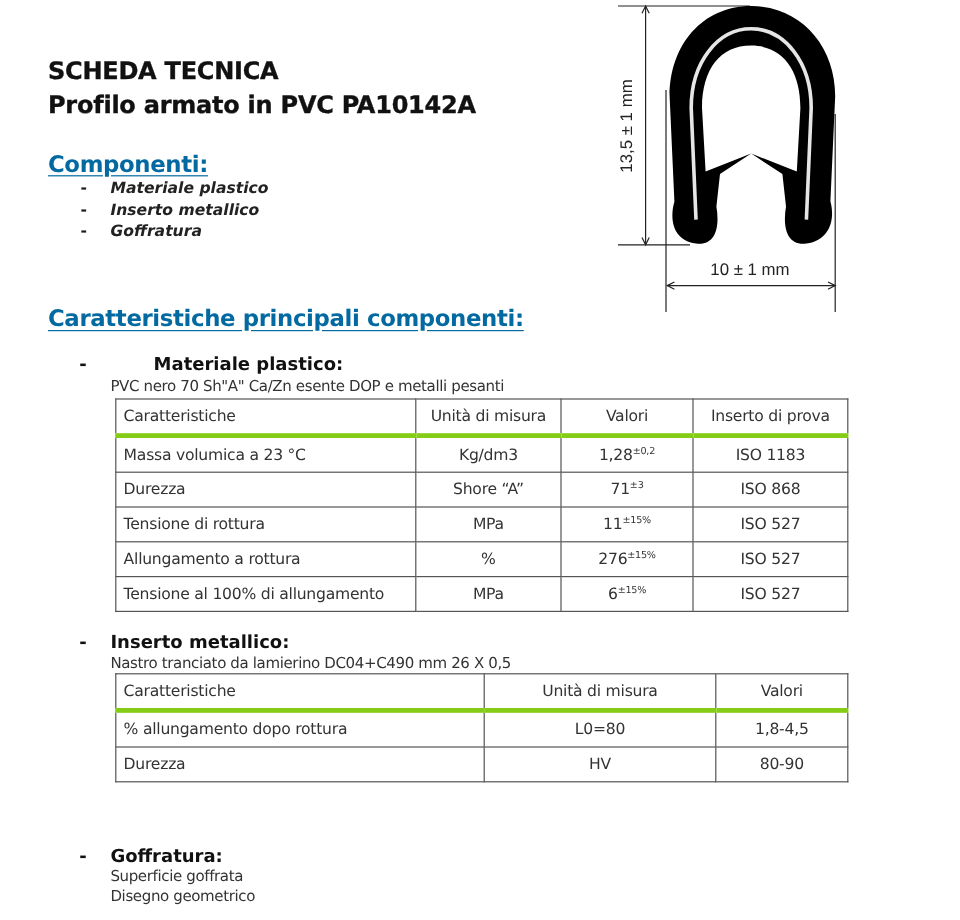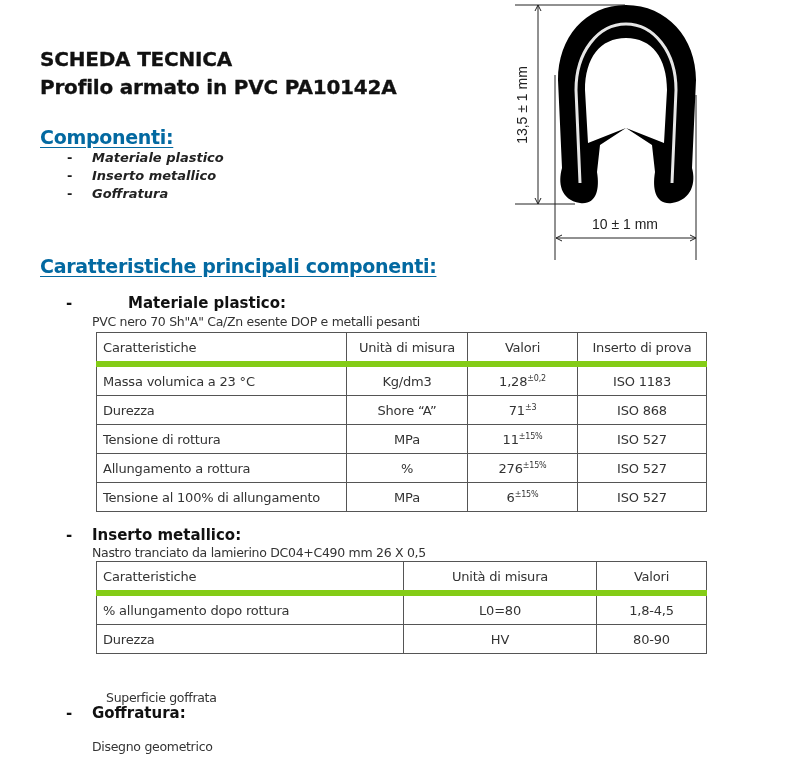--- a/index.html
+++ b/index.html
@@ -7,21 +7,21 @@
   .abs { position:absolute; }
   .title { left:40px; font-size:20px; font-weight:bold; letter-spacing:-0.2px; color:#111; -webkit-text-stroke:0.3px #111; }
   .h2 { font-size:19px; font-weight:bold; text-decoration:underline; text-underline-offset:3px; color:#0369a1; letter-spacing:-0.3px; }
   .list-line { font-size:13px; font-weight:bold; color:#222;font-style:italic; }
   .dash { position:absolute; left:67px; font-size:13px; font-weight:bold; }
   .sec-title { font-size:15px; font-weight:bold; color:#111; }
   .sub { font-size:12.5px; color:#333; font-family:"DejaVu Sans", sans-serif; letter-spacing:-0.3px; }
   table { position:absolute; border-collapse:collapse; font-size:13px; color:#333; letter-spacing:-0.2px; }
   td { border:1px solid #555; height:28px; padding:0 6px; white-space:nowrap; }
   td.c { text-align:center; }
-  tr.head td { border-bottom:6px solid #84cc16; }
+  tr.head td { border-bottom:4px solid #84cc16; }
   sup { font-size:8px; vertical-align:5px; }
   .drawing { position:absolute; left:500px; top:0; }
   .dimtext { font-family:"Liberation Sans", sans-serif; font-size:14px; fill:#222; }
 </style>
 </head>
 <body>
 
 <div class="abs title" style="top:47px;">SCHEDA TECNICA</div>
 <div class="abs title" style="top:75px;">Profilo armato in PVC PA10142A</div>
 
@@ -126,14 +126,14 @@
   <tr>
     <td>Durezza</td>
     <td class="c">HV</td>
     <td class="c">80-90</td>
   </tr>
 </tbody>
   </table>
 
 <span class="abs sec-title" style="left:66px; top:704px;">-</span>
 <div class="abs sec-title" style="left:92px; top:704px;">Goffratura:</div>
-<div class="abs sub" style="left:92px; top:690px;margin-left:14px;">Superficie goffrata</div>
+<div class="abs sub" style="left:92px; top:722px;">Superficie goffrata</div>
 <div class="abs sub" style="left:92px; top:739px;">Disegno geometrico</div>
 
 </body></html>

